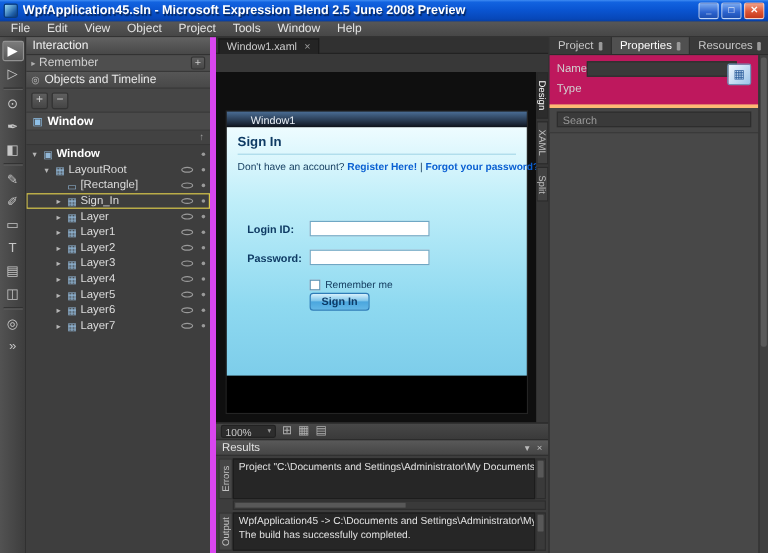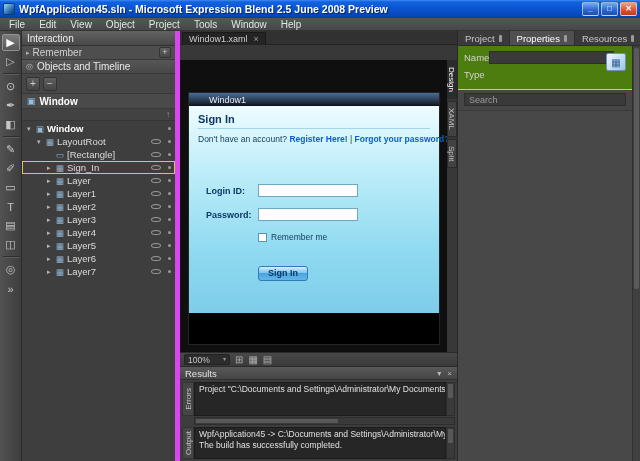--- a/index.html
+++ b/index.html
@@ -101,21 +101,21 @@
   .form .heading { font-size:11px; font-weight:bold; color:#0e3a63; margin-bottom:3px; }
   .form .sep { height:1px; background:#f2fcff; border-top:1px solid #a2d6e8; margin-bottom:5px; }
   .form .body-text { font-size:8.5px; line-height:11px; margin-bottom:7px; color:#11395c; }
   .form .prompt { font-size:8.5px; white-space:nowrap; color:#11395c; }
   .form .link { color:#0a5fd2; font-weight:bold; }
   .fields { margin-top:40px; margin-left:8px; }
   .field-row { display:flex; align-items:center; margin-bottom:11px; }
   .field-row .flabel { width:52px; font-size:9px; font-weight:bold; color:#0e3a63; }
   .field-row input { width:100px; height:13px; background:#fff; border:1px solid #6fa7c4;
     font-size:9px; padding:0 2px; color:#123; font-family:"Liberation Sans",sans-serif; }
-  .remember-row { display:flex; align-items:center; gap:4px; margin:2px 0 24px 60px; }
+  .remember-row { display:flex; align-items:center; gap:4px; margin:2px 0 2px 60px; }
   .checkbox { width:9px; height:9px; background:#fff; border:1px solid #5b93b5; }
   .remember-label { font-size:8.5px; color:#11395c; }
   .signin-btn { margin-left:60px; width:50px; height:15px; border-radius:3px; border:1px solid #2f7cb8;
     background:linear-gradient(180deg,#d6f0fc,#7cc4ea 45%,#4aa6de 50%,#63b7e6);
     color:#0c3a66; font-weight:bold; font-size:9px; text-align:center; line-height:13px; }
 
   .zoombar { position:absolute; left:0; right:0; bottom:95px; height:14px;
     background:linear-gradient(180deg,#484848,#3a3a3a); border-top:1px solid #2a2a2a;
     display:flex; align-items:center; gap:5px; padding:0 4px; }
   .zoom-select { width:46px; height:11px; background:#2d2d2d; border:1px solid #222; border-radius:2px;
@@ -145,22 +145,22 @@
 
   
   .right-panel { position:absolute; left:457px; top:31px; right:0; bottom:0;
     background:#484848; border-left:1px solid #282828; }
   .rp-tabs { position:absolute; left:0; top:0; right:0; height:15px; background:#3a3a3a;
     border-bottom:1px solid #2c2c2c; display:flex; align-items:stretch; }
   .rp-tab { padding:0 7px; display:flex; align-items:center; gap:4px; color:#c8c8c8;
     font-size:9.5px; border-right:1px solid #2f2f2f; }
   .rp-tab.active { background:#505050; color:#fff; }
   .pin { width:3px; height:7px; background:#9a9a9a; border-radius:1px; }
-  .rp-head { position:absolute; left:0; top:15px; right:8px; height:44px; background:#4d7c0f;
-    border-bottom:1px solid #fdba74; padding:5px 30px 0 6px; }
+  .rp-head { position:absolute; left:0; top:15px; right:8px; height:44px; background:#be185d;
+    border-bottom:3px solid #fdba74; padding:5px 30px 0 6px; }
   .rp-row { display:flex; align-items:center; margin-bottom:5px; }
   .rp-row .lbl { width:34px; color:#d2d2d2; font-size:9.5px; }
   .rp-input { flex:1; height:13px; background:#3a3a3a; border:1px solid #2e2e2e; color:#ddd;
     font-size:9px; padding:0 3px; font-family:"Liberation Sans",sans-serif; }
   .obj-icon { position:absolute; right:6px; top:7px; width:20px; height:18px; border-radius:2px;
     background:linear-gradient(135deg,#f2f8ff,#9cc4ea); border:1px solid #6f93b8;
     display:flex; align-items:center; justify-content:center; color:#2c5d9c; font-size:10px; }
   .search-row { position:absolute; left:0; top:59px; right:8px; height:21px; padding:3px 6px;
     background:#464646; border-bottom:1px solid #3a3a3a; }
   .search-input { width:100%; height:13px; background:#3a3a3a; border:1px solid #2d2d2d; color:#ccc;

